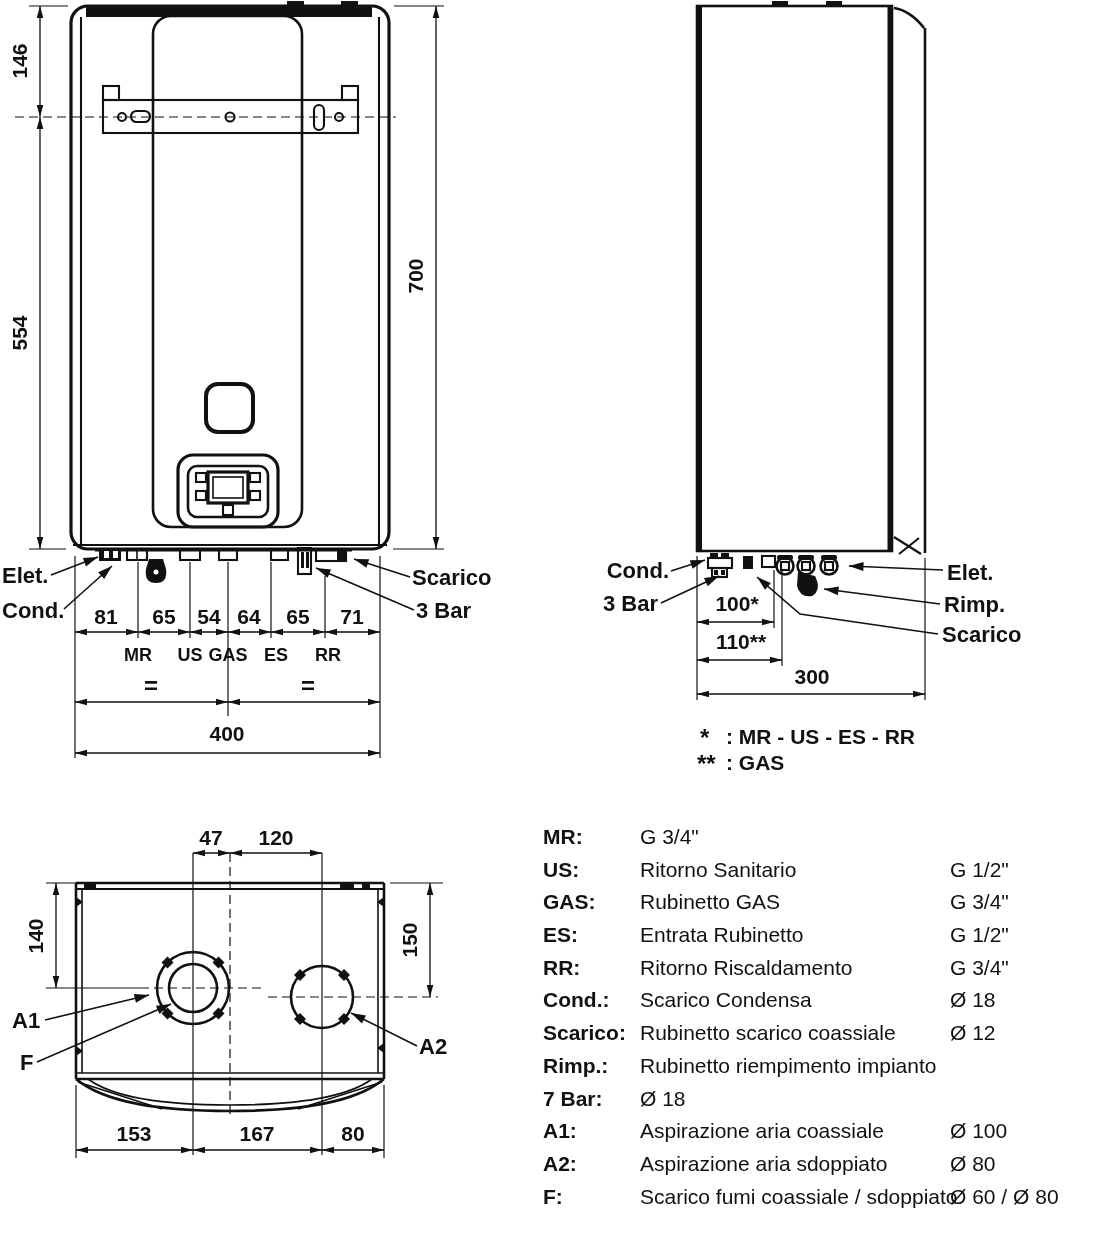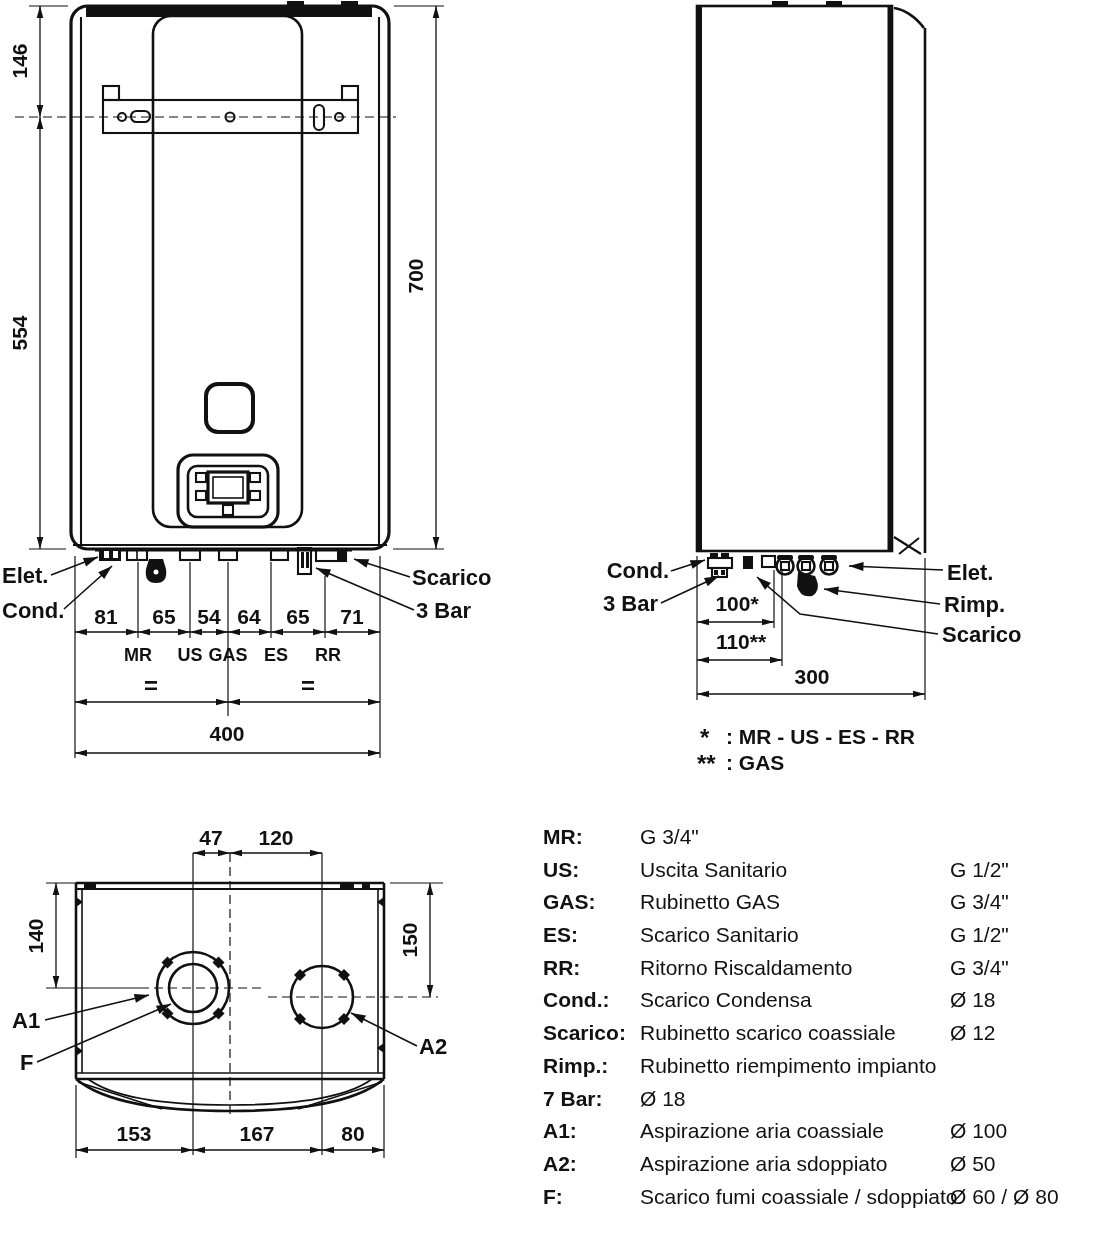--- a/index.html
+++ b/index.html
@@ -290,31 +290,31 @@
   </g>
 </svg>
 
 <div class="legend">
   <div class="row">
         <span class="k">MR:</span>
         <span>G 3/4"</span>
       </div>
   <div class="row">
         <span class="k">US:</span>
-        <span>Uscita Sanitario</span>
+        <span>Ritorno Sanitario</span>
         <span>G 1/2"</span>
       </div>
   <div class="row">
         <span class="k">GAS:</span>
         <span>Rubinetto GAS</span>
         <span>G 3/4"</span>
       </div>
   <div class="row">
         <span class="k">ES:</span>
-        <span>Scarico Sanitario</span>
+        <span>Entrata Rubinetto</span>
         <span>G 1/2"</span>
       </div>
   <div class="row">
         <span class="k">RR:</span>
         <span>Ritorno Riscaldamento</span>
         <span>G 3/4"</span>
       </div>
   <div class="row">
         <span class="k">Cond.:</span>
         <span>Scarico Condensa</span>
@@ -335,21 +335,21 @@
         <span>Ø 18</span>
       </div>
   <div class="row">
         <span class="k">A1:</span>
         <span>Aspirazione aria coassiale</span>
         <span>Ø 100</span>
       </div>
   <div class="row">
         <span class="k">A2:</span>
         <span>Aspirazione aria sdoppiato</span>
-        <span>Ø 50</span>
+        <span>Ø 80</span>
       </div>
   <div class="row">
         <span class="k">F:</span>
         <span>Scarico fumi coassiale / sdoppiato</span>
         <span>Ø 60 / Ø 80</span>
       </div>
 </div>
 
 </div>
 

